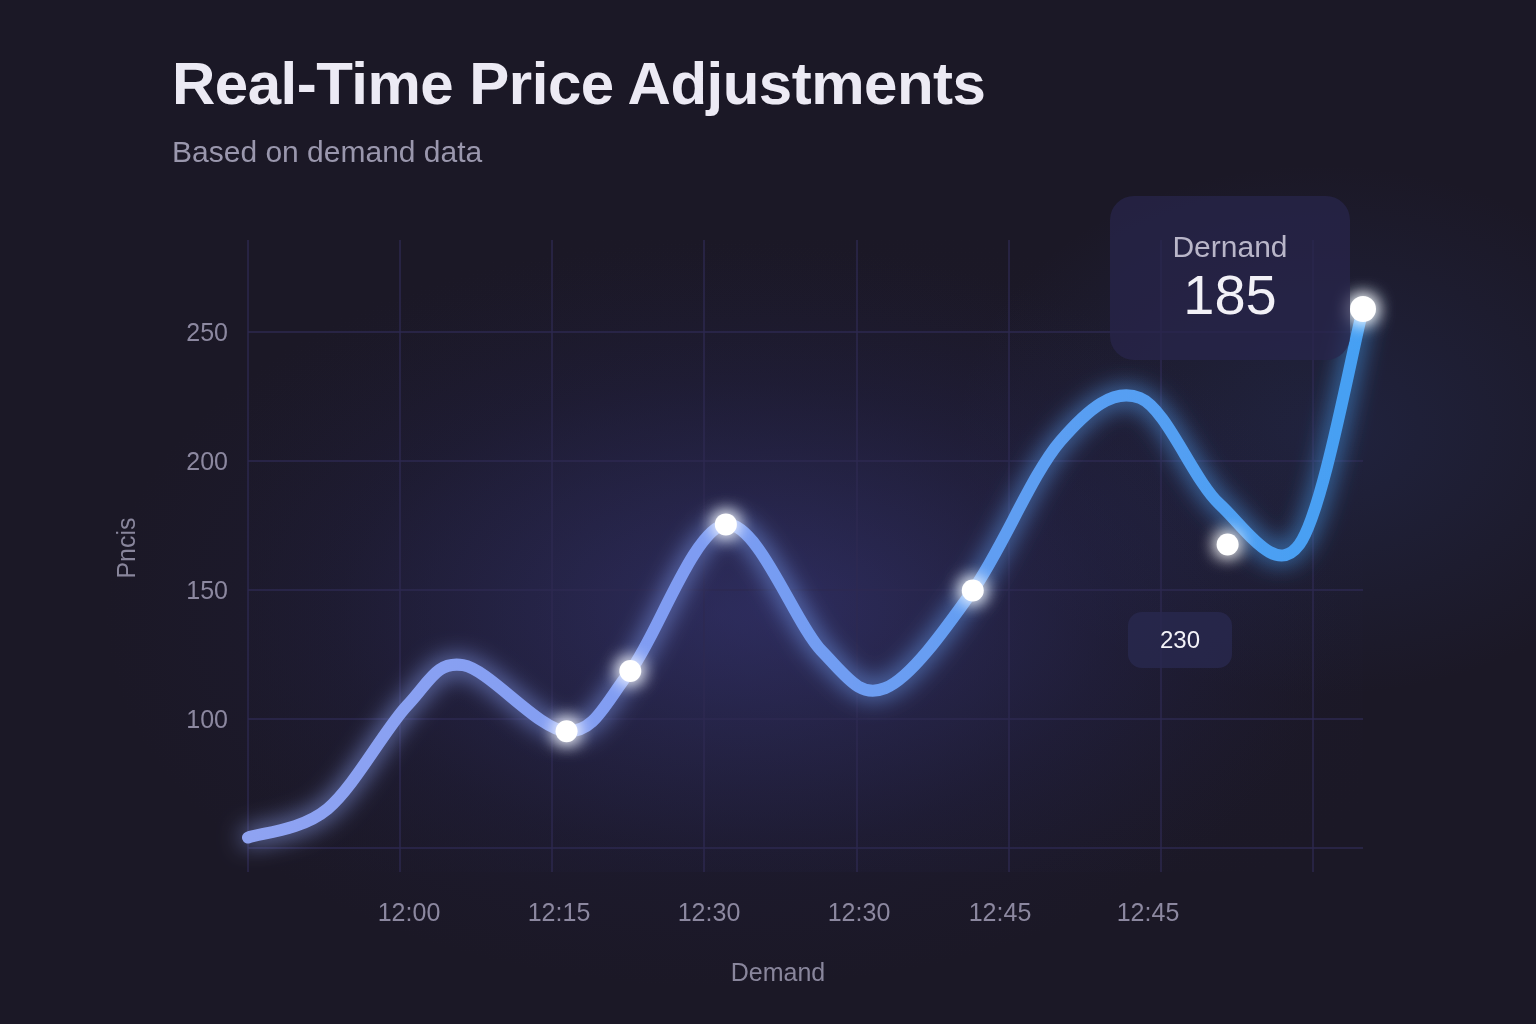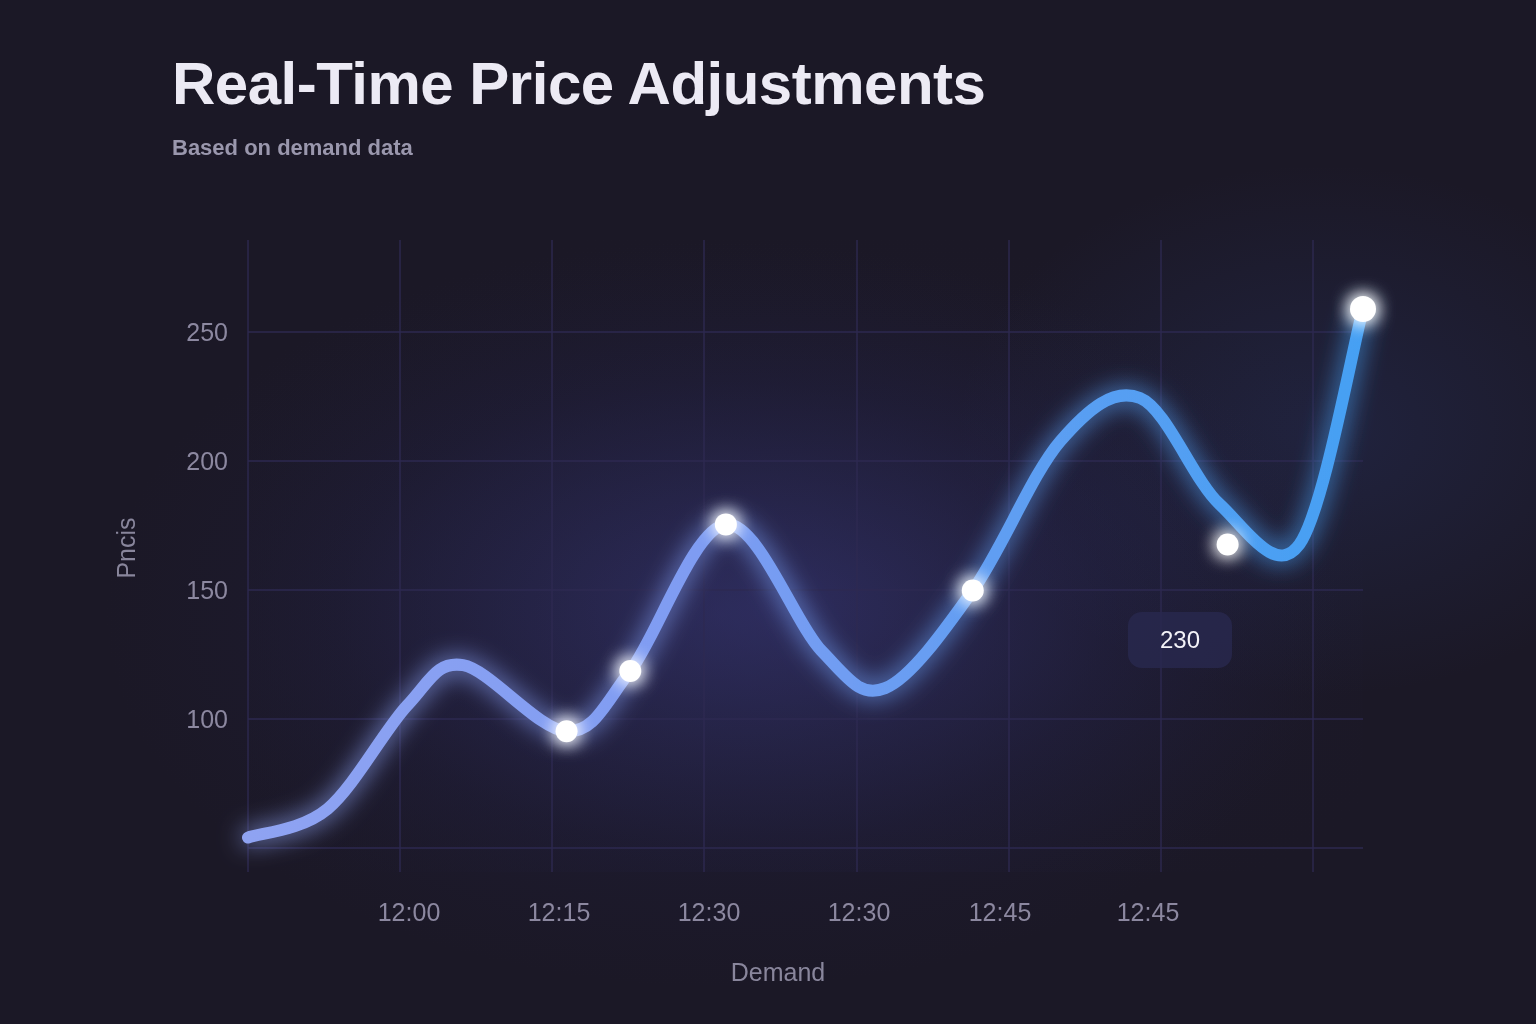--- a/index.html
+++ b/index.html
@@ -25,22 +25,22 @@
   .chart-title {
     font-size: 60px;
     font-weight: 700;
     color: #eceaf4;
     letter-spacing: -0.5px;
     line-height: 1.05;
     white-space: nowrap;
   }
   .chart-subtitle {
     margin-top: 20px;
-    font-size: 22px;
-    font-weight: 700;
+    font-size: 30px;
+    font-weight: 400;
     color: #9a97ad;
     white-space: nowrap;
   }
 
   svg.plot { position: absolute; left: 0; top: 0; }
 
   .tick-text { fill: #8c88a0; font-size: 25px; font-family: "Liberation Sans", sans-serif; }
   .axis-title { fill: #89869c; font-size: 25px; font-family: "Liberation Sans", sans-serif; }
 
   
@@ -152,18 +152,22 @@
     <g id="series-markers">
         <circle cx="566.57" cy="731.24" r="11" fill="#ffffff" filter="url(#dotGlow)"></circle>
         <circle cx="630.29" cy="670.91" r="11" fill="#ffffff" filter="url(#dotGlow)"></circle>
         <circle cx="725.86" cy="524.40" r="11" fill="#ffffff" filter="url(#dotGlow)"></circle>
         <circle cx="972.75" cy="590.47" r="11" fill="#ffffff" filter="url(#dotGlow)"></circle>
         <circle cx="1227.61" cy="544.51" r="11" fill="#ffffff" filter="url(#dotGlow)"></circle>
         <circle cx="1363.00" cy="308.95" r="13" fill="#ffffff" filter="url(#dotGlow)"></circle>
       </g>
   </svg>
 
+  <div class="tooltip-card">
+    <div class="tooltip-label">Dernand</div>
+    <div class="tooltip-value">185</div>
+  </div>
 
   <div class="badge">
     <div class="badge-value">230</div>
   </div>
 
 </div>
 
 </body></html>

